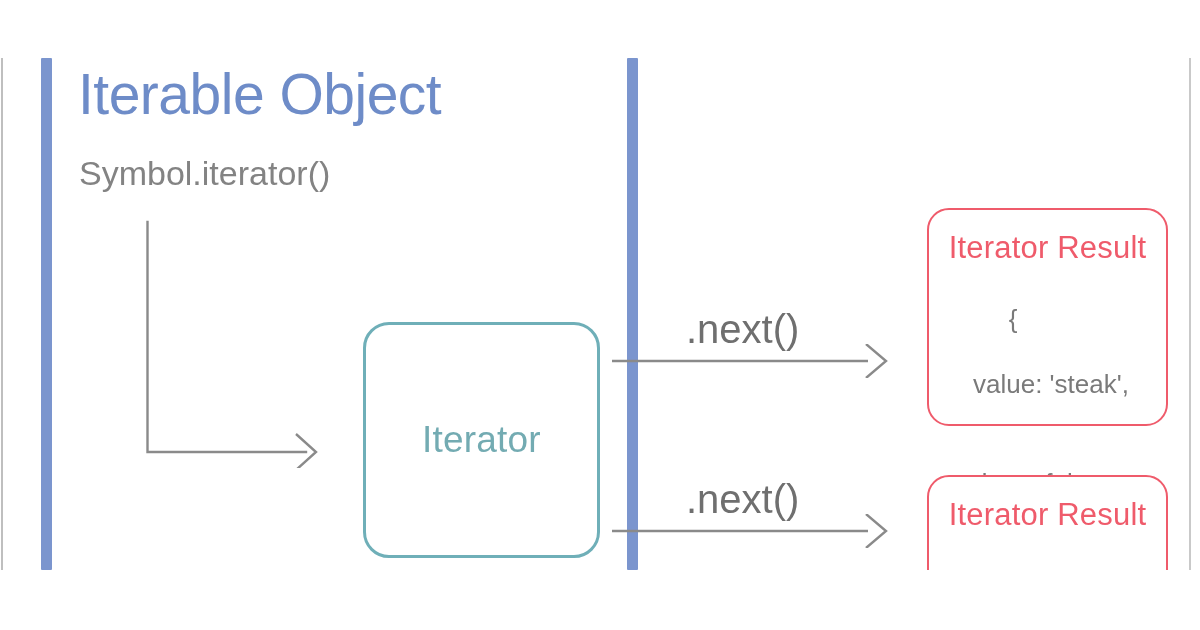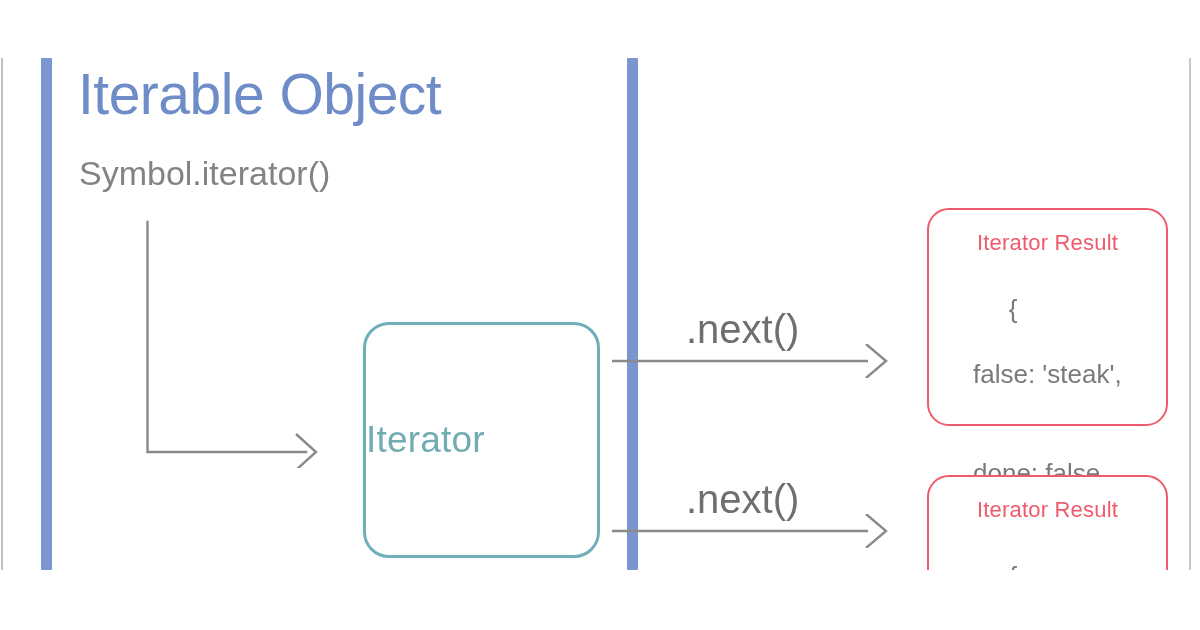--- a/index.html
+++ b/index.html
@@ -102,21 +102,21 @@
     left: 363px;
     top: 264px;
     width: 237px;
     height: 236px;
     box-sizing: border-box;
     border: 3.5px solid #6fafb8;
     border-radius: 26px;
     background: #ffffff;
     display: flex;
     align-items: center;
-    justify-content: flex-start;
+    justify-content: center;
   }
   #iterator-label {
     font-size: 37px;
     color: #73abb2;
     letter-spacing: 0.2px;
   }
 
   
   .next-arrow {
     position: absolute;
@@ -144,21 +144,21 @@
     box-sizing: border-box;
     border: 2.5px solid #ef5b6b;
     border-radius: 22px;
     background: #ffffff;
     padding: 16px 0 0 0;
   }
   .result-box.one { top: 150px; height: 218px; }
   .result-box.two { top: 417px; height: 218px; }
 
   .result-heading {
-    font-size: 22px;
+    font-size: 31px;
     color: #ef5b6b;
     text-align: center;
     margin: 4px 0 4px 0;
     letter-spacing: 0.2px;
   }
   .result-body {
     font-size: 26px;
     line-height: 1.26;
     color: #7a7a7a;
     padding-left: 22px;
@@ -200,21 +200,21 @@
     <svg class="next-arrow two" viewBox="0 0 295 34" width="295" height="34">
       <line x1="12" y1="17" x2="268" y2="17" stroke="#8a8a8a" stroke-width="2.4" stroke-linecap="butt"></line>
       <polyline points="266,0 286,17 266,34" fill="none" stroke="#8a8a8a" stroke-width="2.4" stroke-linecap="butt" stroke-linejoin="miter"></polyline>
     </svg>
     <div class="next-label two">.next()</div>
 
     <div class="result-box one">
       <div class="result-heading">Iterator Result</div>
       <div class="result-body">
         <span>{</span>
-        <span class="indent">false: 'steak',</span>
+        <span class="indent">value: 'steak',</span>
         <span class="indent">done: false</span>
         <span>}</span>
       </div>
     </div>
 
     <div class="result-box two">
       <div class="result-heading">Iterator Result</div>
       <div class="result-body">
         <span>{</span>
       </div>

